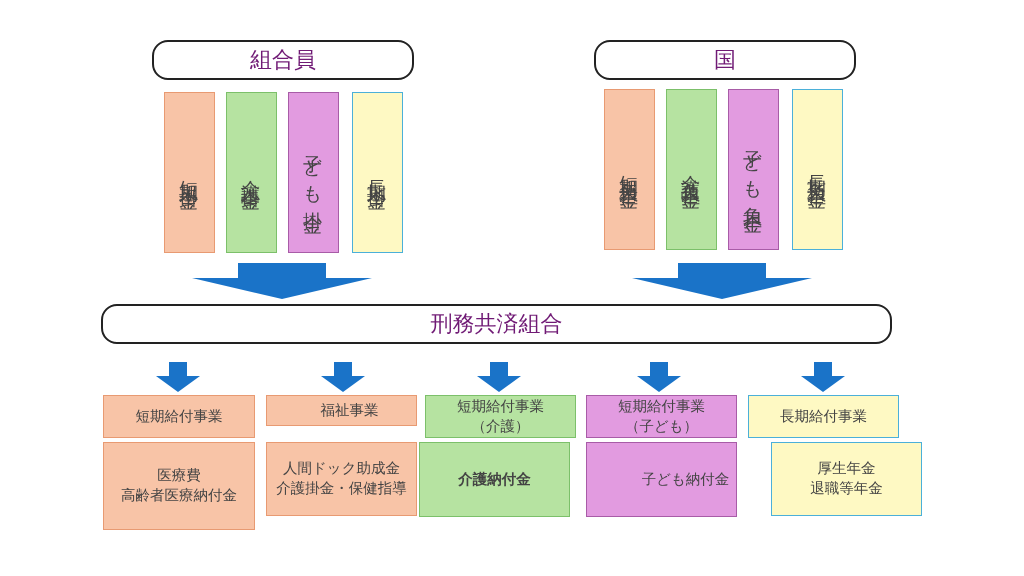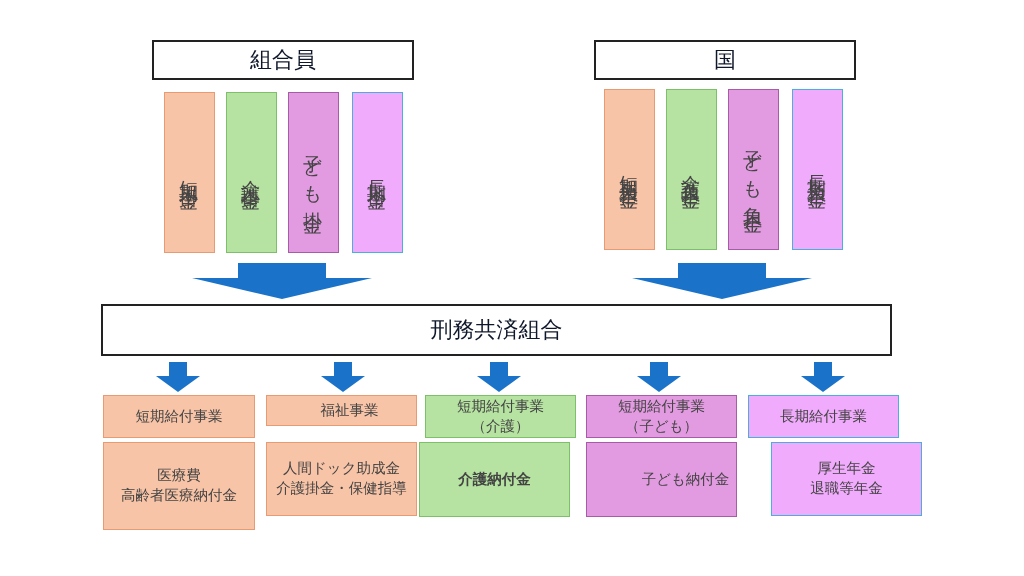--- a/index.html
+++ b/index.html
@@ -1,28 +1,28 @@
 <!DOCTYPE html>
 <html><head>
 <meta charset="utf-8">
 <style>
   html, body { margin:0; padding:0; background:#ffffff; }
   body { width:1024px; height:576px; position:relative; overflow:hidden;
          font-family:"DejaVu Sans", sans-serif; color:#333; }
   .abs { position:absolute; box-sizing:border-box; }
-  .src-box { border:2px solid #222; border-radius:0; background:#fff;
+  .src-box { border:2px solid #222; border-radius:16px; background:#fff;
              display:flex; align-items:center; justify-content:center;
-             font-size:22px; color:#0f172a; }
+             font-size:22px; color:#701a75; }
   .col { border:1.5px solid; display:flex; justify-content:center; align-items:center; }
   .vtext { writing-mode:vertical-rl; text-orientation:upright; font-size:19px;
            letter-spacing:4px; color:#444; }
   .c-orange { background:#f8c4a7; border-color:#e89a72; }
   .c-green  { background:#b6e3a1; border-color:#7cc06a; }
   .c-pink   { background:#e29be0; border-color:#a85ca7; }
-  .c-blue   { background:#f0abfc; border-color:#4bb0d9; }
+  .c-blue   { background:#fef9c3; border-color:#4bb0d9; }
   .cell { display:flex; align-items:center; justify-content:center; text-align:center;
           font-size:14.5px; line-height:1.35; color:#444; white-space:pre-line; }
   svg.arrow { position:absolute; overflow:visible; }
 </style>
 </head>
 <body>
 
 <div class="abs src-box" style="left:152px;top:40px;width:262px;height:40px;">
   <span>組合員</span>
 </div>
@@ -56,21 +56,21 @@
   <span class="vtext">長期負担金</span>
 </div>
 
 <svg class="arrow" style="left:192px;top:263px;" width="180" height="36">
   <polygon points="46,0 134,0 134,15 180,15 90,36 0,15 46,15" fill="#1a73c8"></polygon>
 </svg>
 <svg class="arrow" style="left:632px;top:263px;" width="180" height="36">
   <polygon points="46,0 134,0 134,15 180,15 90,36 0,15 46,15" fill="#1a73c8"></polygon>
 </svg>
 
-<div class="abs src-box" style="left:101px;top:304px;width:791px;height:52px;">
+<div class="abs src-box" style="left:101px;top:304px;width:791px;height:40px;">
   <span>刑務共済組合</span>
 </div>
 
 <svg class="arrow" style="left:156px;top:362px;" width="44" height="30">
   <polygon points="13,0 31,0 31,14 44,14 22,30 0,14 13,14" fill="#1a73c8"></polygon>
 </svg>
 <svg class="arrow" style="left:321px;top:362px;" width="44" height="30">
   <polygon points="13,0 31,0 31,14 44,14 22,30 0,14 13,14" fill="#1a73c8"></polygon>
 </svg>
 <svg class="arrow" style="left:477px;top:362px;" width="44" height="30">

